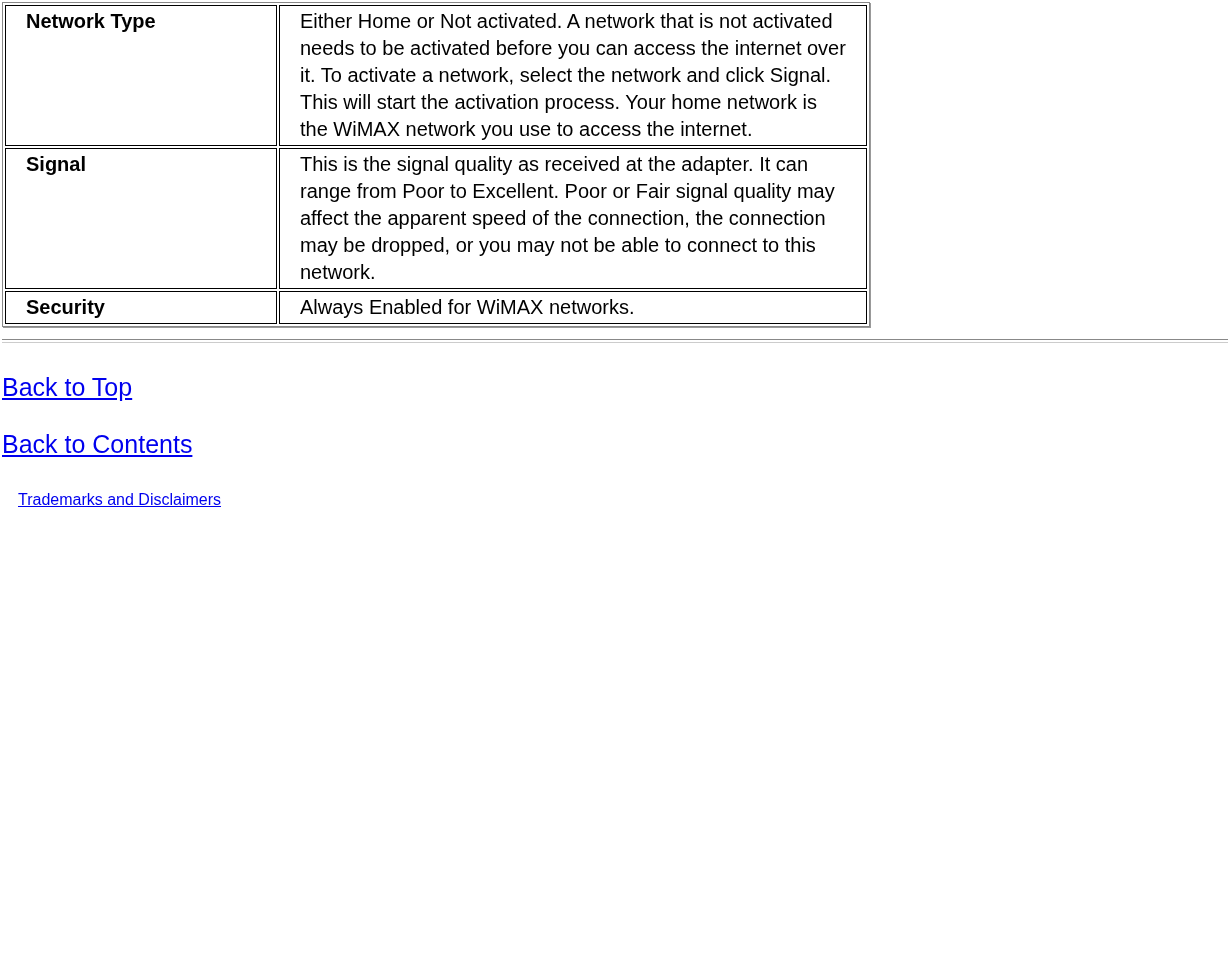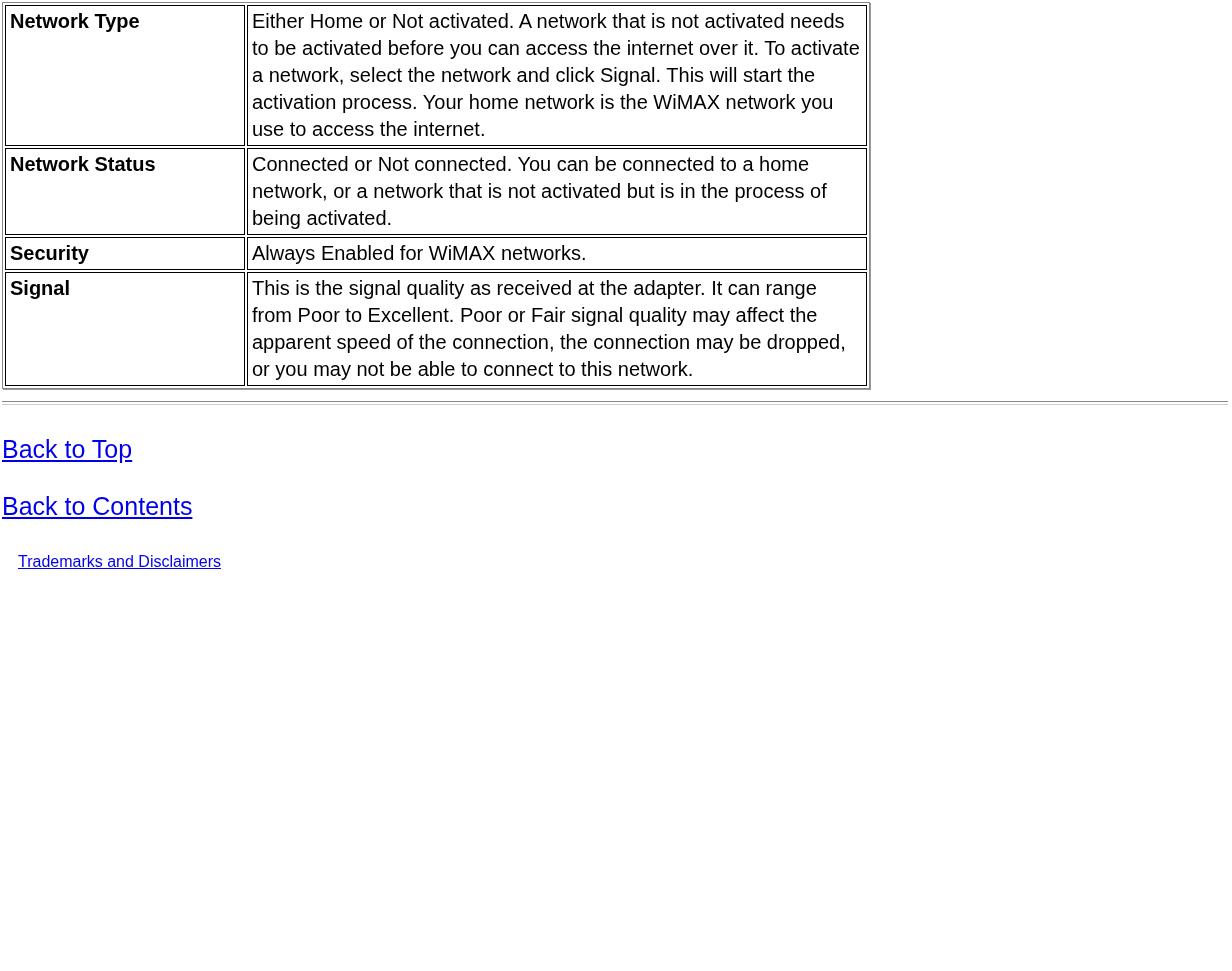--- a/index.html
+++ b/index.html
@@ -12,21 +12,21 @@
     }
     table {
       border-collapse: separate;
       border-spacing: 2px;
       width: 868px;
       border: 1px solid #888;
       box-shadow: 1px 1px 0 #999;
     }
     td {
       border: 1px solid #000;
-      padding: 2px 4px;
+      padding: 2px 20px;
       vertical-align: top;
       line-height: 1.35;
     }
     td.label {
       width: 230px;
       font-weight: bold;
     }
     hr {
       margin: 12px 0 18px 0;
       border: none;
@@ -57,30 +57,26 @@
 </head>
 <body>
 
 <table>
   <tbody id="table-body">
   <tr>
         <td class="label">Network Type</td>
         <td>Either <b>Home</b> or <b>Not activated</b>. A network that is not activated needs to be activated before you can access the internet over it. To activate a network, select the network and click <b>Signal</b>. This will start the activation process. Your home network is the WiMAX network you use to access the internet.</td>
       </tr>
       <tr>
-        <td class="label">Network Status</td>
-        <td><b>Connected</b> or <b>Not connected</b>. You can be connected to a home network, or a network that is not activated but is in the process of being activated.</td>
+        <td class="label">Signal</td>
+        <td>This is the signal quality as received at the adapter. It can range from <b>Poor</b> to <b>Excellent</b>. Poor or Fair signal quality may affect the apparent speed of the connection, the connection may be dropped, or you may not be able to connect to this network.</td>
       </tr>
       <tr>
         <td class="label">Security</td>
         <td>Always <b>Enabled</b> for WiMAX networks.</td>
-      </tr>
-      <tr>
-        <td class="label">Signal</td>
-        <td>This is the signal quality as received at the adapter. It can range from <b>Poor</b> to <b>Excellent</b>. Poor or Fair signal quality may affect the apparent speed of the connection, the connection may be dropped, or you may not be able to connect to this network.</td>
       </tr>
     </tbody>
 </table>
 
 <hr>
 
 <div class="links">
   <p><a href="#" class="doclink">Back to Top</a></p>
   <p><a href="#" class="doclink">Back to Contents</a></p>
   <p style="margin-bottom:0;"><a href="#" class="doclink small">Trademarks and Disclaimers</a></p>

